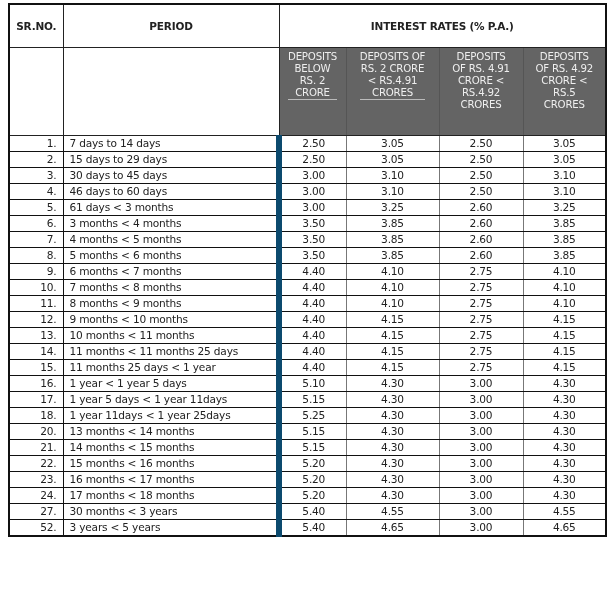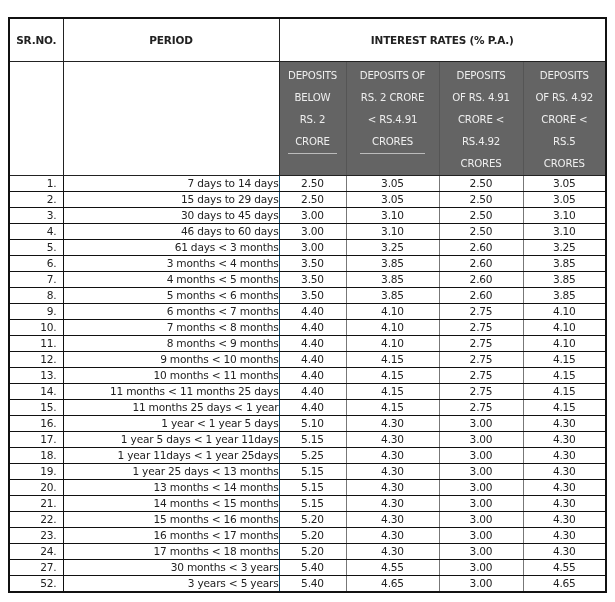--- a/index.html
+++ b/index.html
@@ -1,34 +1,34 @@
 <!DOCTYPE html>
 <html><head>
 <meta charset="utf-8">
 <style>
   html, body { margin: 0; padding: 0; background: #ffffff; }
   body { width: 615px; height: 602px; position: relative; overflow: hidden;
          font-family: "DejaVu Sans", "Liberation Sans", sans-serif; }
-  .wrap { position: absolute; left: 8px; top: 17px; width: 533px; border-radius: 25px; }
+  .wrap { position: absolute; left: 8px; top: 3px; width: 533px; border-radius: 25px; }
   table { border-collapse: collapse; width: 597px; table-layout: fixed;
           border: 2px solid #111; }
   td, th { padding: 0; color: #222; }
   .h1 th { height: 42px; font-size: 10.5px; font-weight: bold; letter-spacing: -0.2px;
            border: 1px solid #222; text-align: center; vertical-align: middle; }
   .h2 td { height: 84px; border: 1px solid #222; vertical-align: top; }
-  .h2 td.dark { background: #646464; color: #eeeeee; font-size: 10.2px; line-height: 22px;
+  .h2 td.dark { background: #646464; color: #eeeeee; font-size: 10.2px; line-height: 12px;
                 text-align: center; border-left: 1px solid #555; border-right: 1px solid #555;
                 padding-top: 3px; letter-spacing: -0.2px; margin-top: 36px; }
   .h2 td.dark span.u { display: inline-block; border-bottom: 1px solid #bbb; }
   .h2 td.dark .txt { white-space: pre-line; }
   tbody tr.r td { height: 15px; font-size: 10.6px; line-height: 15px;
                   border-top: 1px solid #111; border-bottom: 1px solid #111;
                   letter-spacing: -0.2px; white-space: nowrap; overflow: hidden; }
   td.sr { text-align: right; padding-right: 6px; border-right: 1px solid #111; }
-  td.per { text-align: right; padding-left: 15px; border-right: 1px solid #0c4a6e; }
+  td.per { text-align: left; padding-left: 6px; border-right: 6px solid #0c4a6e; }
   td.num { text-align: center; border-right: 1px solid #777; }
   td.num.last { border-right: 2px solid #111; }
 </style>
 </head>
 <body>
 
 <div class="wrap">
   <table>
     <colgroup>
       <col style="width:54px">
@@ -206,28 +206,20 @@
         </tr>
         <tr class="r">
           <td class="sr">18.</td>
           <td class="per">1 year 11days &lt; 1 year 25days</td>
           <td class="num">5.25</td>
           <td class="num">4.30</td>
           <td class="num">3.00</td>
           <td class="num last">4.30</td>
         </tr>
         <tr class="r">
-          <td class="sr">19.</td>
-          <td class="per">1 year 25 days &lt; 13 months</td>
-          <td class="num">5.15</td>
-          <td class="num">4.30</td>
-          <td class="num">3.00</td>
-          <td class="num last">4.30</td>
-        </tr>
-        <tr class="r">
           <td class="sr">20.</td>
           <td class="per">13 months &lt; 14 months</td>
           <td class="num">5.15</td>
           <td class="num">4.30</td>
           <td class="num">3.00</td>
           <td class="num last">4.30</td>
         </tr>
         <tr class="r">
           <td class="sr">21.</td>
           <td class="per">14 months &lt; 15 months</td>

